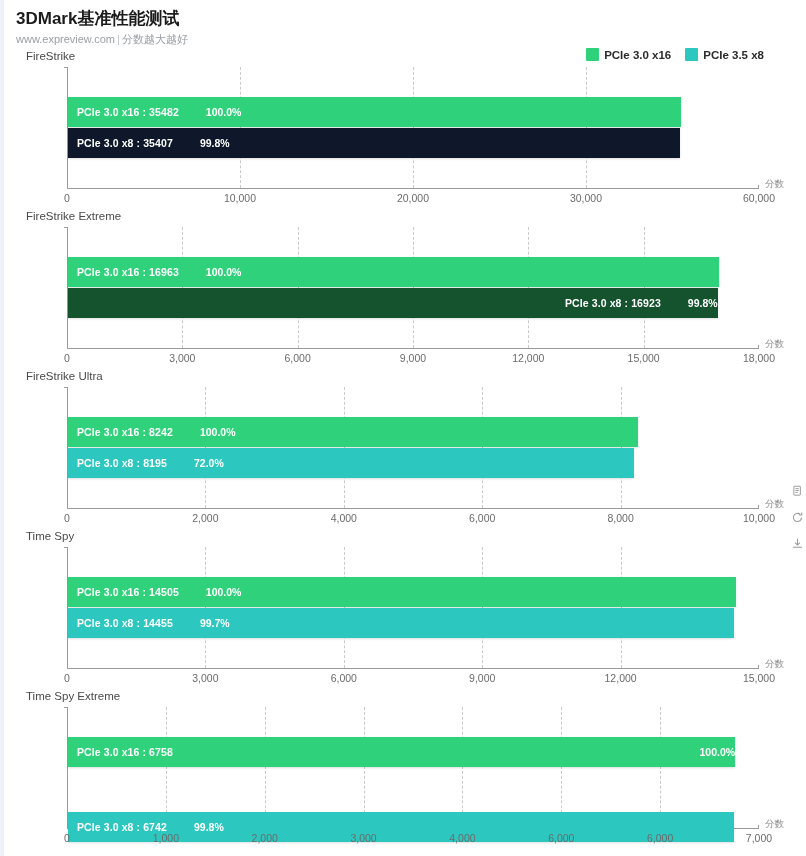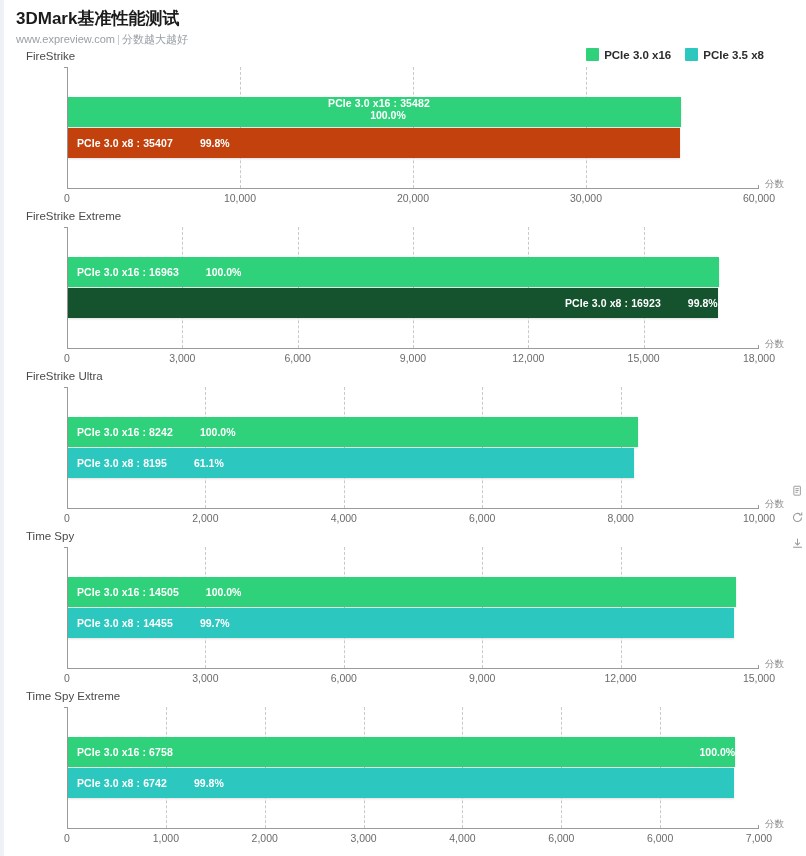--- a/index.html
+++ b/index.html
@@ -136,25 +136,25 @@
   <div class="charts" id="charts">
       <div class="panel">
         <div class="panel-title">FireStrike</div>
         <div class="plot">
           <div class="axis-v"></div>
           <div class="axis-h"></div>
           <div class="gridline" style="left: 25%;"></div>
           <div class="gridline" style="left: 50%;"></div>
           <div class="gridline" style="left: 75%;"></div>
           <div class="bars">
-            <div class="bar b1" style="width: 88.705%; background: rgb(47, 210, 122); flex-direction: column;">
+            <div class="bar b1" style="width: 88.705%; background: rgb(47, 210, 122);">
               <span class="bar-text">PCIe 3.0  x16 : 35482</span>
               <span class="bar-pct">100.0%</span>
             </div>
-            <div class="bar b2" style="width: 88.5175%; background: #c2410c;">
+            <div class="bar b2" style="width: 88.5175%; background: #0f172a;">
               <span class="bar-text">PCIe 3.0  x8 : 35407</span>
               <span class="bar-pct">99.8%</span>
             </div>
           </div>
         </div>
         <div class="ticks" style="top: 142px;">
           <div class="tick-label" style="left: 0%;">0</div>
           <div class="tick-label" style="left: 25%;">10,000</div>
           <div class="tick-label" style="left: 50%;">20,000</div>
           <div class="tick-label" style="left: 75%;">30,000</div>
@@ -203,21 +203,21 @@
           <div class="gridline" style="left: 40%;"></div>
           <div class="gridline" style="left: 60%;"></div>
           <div class="gridline" style="left: 80%;"></div>
           <div class="bars">
             <div class="bar b1" style="width: 82.42%; background: rgb(47, 210, 122);">
               <span class="bar-text">PCIe 3.0  x16 : 8242</span>
               <span class="bar-pct">100.0%</span>
             </div>
             <div class="bar b2" style="width: 81.95%; background: rgb(44, 200, 192);">
               <span class="bar-text">PCIe 3.0  x8 : 8195</span>
-              <span class="bar-pct">61.1%</span>
+              <span class="bar-pct">72.0%</span>
             </div>
           </div>
         </div>
         <div class="ticks" style="top: 142px;">
           <div class="tick-label" style="left: 0%;">0</div>
           <div class="tick-label" style="left: 20%;">2,000</div>
           <div class="tick-label" style="left: 40%;">4,000</div>
           <div class="tick-label" style="left: 60%;">6,000</div>
           <div class="tick-label" style="left: 80%; text-align: right;">8,000</div>
           <div class="tick-label" style="left: 100%;">10,000</div>
@@ -263,21 +263,21 @@
           <div class="gridline" style="left: 28.5714%;"></div>
           <div class="gridline" style="left: 42.8571%;"></div>
           <div class="gridline" style="left: 57.1429%;"></div>
           <div class="gridline" style="left: 71.4286%;"></div>
           <div class="gridline" style="left: 85.7143%;"></div>
           <div class="bars">
             <div class="bar b1" style="width: 96.5429%; background: rgb(47, 210, 122); justify-content: space-between;">
               <span class="bar-text">PCIe 3.0  x16 : 6758</span>
               <span class="bar-pct">100.0%</span>
             </div>
-            <div class="bar b2" style="width: 96.3143%; background: rgb(44, 200, 192);">
+            <div class="bar b2" style="width: 96.3143%; background: rgb(44, 200, 192); margin-top: 44px;">
               <span class="bar-text">PCIe 3.0  x8 : 6742</span>
               <span class="bar-pct">99.8%</span>
             </div>
           </div>
         </div>
         <div class="ticks" style="top: 142px;">
           <div class="tick-label" style="left: 0%;">0</div>
           <div class="tick-label" style="left: 14.2857%;">1,000</div>
           <div class="tick-label" style="left: 28.5714%;">2,000</div>
           <div class="tick-label" style="left: 42.8571%;">3,000</div>

